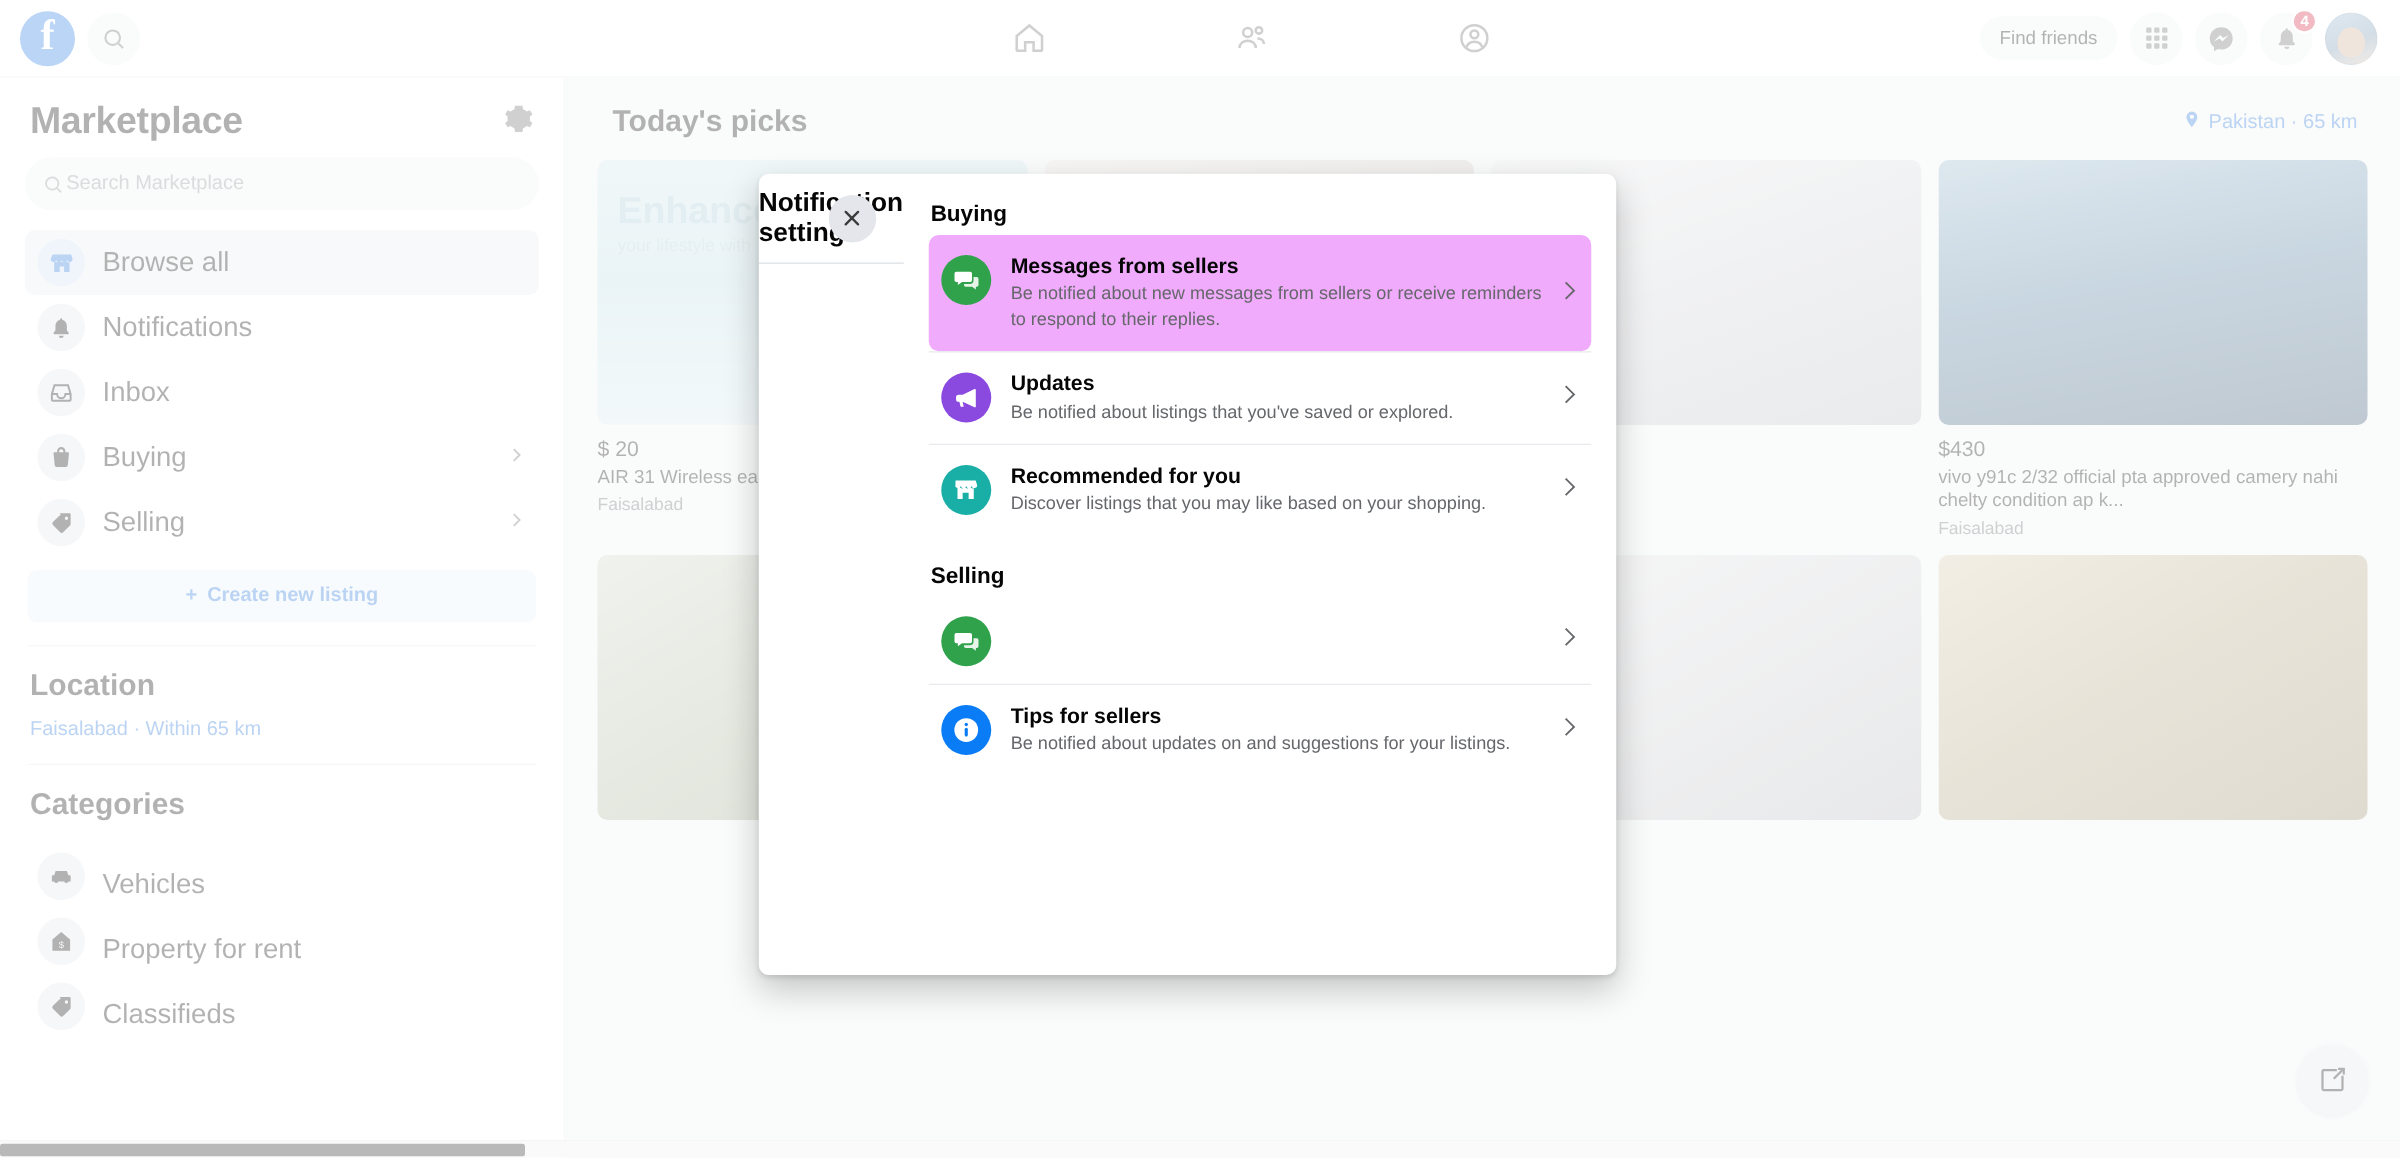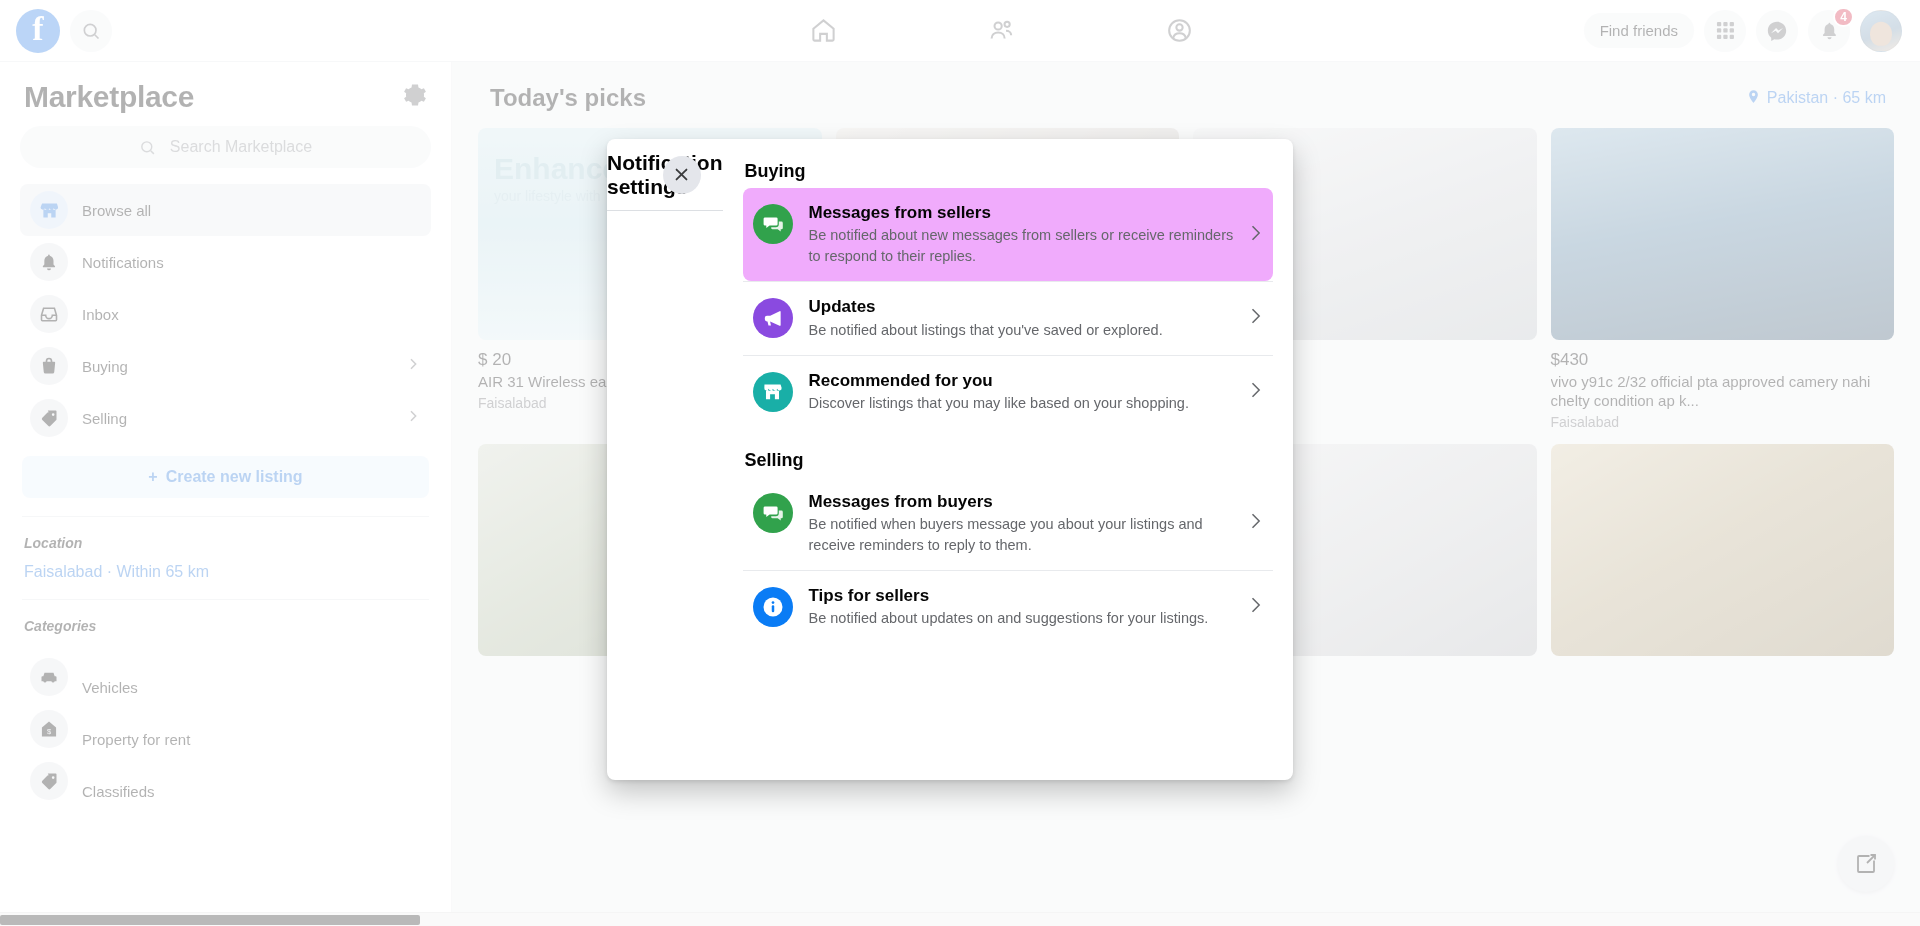--- a/index.html
+++ b/index.html
@@ -76,48 +76,47 @@
     background: #ffffff; padding: 0 20px;
     border-right: 1px solid #eceef0;
   }
   .mp-head {
     display: flex; align-items: center; justify-content: space-between;
     padding: 18px 4px 12px 4px;
   }
   .mp-title { font-size: 30px; font-weight: 700; color: #050505; letter-spacing: -.3px; }
   .gear { color: #65676b; cursor: pointer; }
   .search-box {
-    display: flex; align-items: center; gap: 14px;
+    display: flex; align-items: center; gap: 2px;
     background: #eff2f5; border-radius: 22px; height: 42px; padding: 0 14px;
     cursor: text;
-    justify-content: center;
   }
   .search-box span { color: #8a8d91; font-size: 16px; }
   .nav-list { margin-top: 16px; }
   .nav-item {
     display: flex; align-items: center; gap: 14px;
     height: 52px; border-radius: 8px; padding: 0 10px; cursor: pointer;
     position: relative;
   }
   .nav-item.active { background: #ebedf0; }
   .nav-ico {
     width: 38px; height: 38px; border-radius: 50%;
     background: #e4e6eb; color: #050505;
     display: flex; align-items: center; justify-content: center; flex: 0 0 38px;
   }
   .nav-item.active .nav-ico { background: #cfe1f8; color: #1b74e4; }
-  .nav-label { font-size: 15px; color: #050505; font-weight: 400; }
+  .nav-label { font-size: 22px; color: #050505; font-weight: 400; }
   .nav-chev { margin-left: auto; color: #65676b; }
   .create-btn {
     margin: 12px 2px 0 2px; height: 42px; border-radius: 8px;
     background: #e7f3ff; color: #1b74e4; font-size: 16px; font-weight: 600;
     display: flex; align-items: center; justify-content: center; gap: 8px; cursor: pointer;
   }
   .divider { height: 1px; background: #e4e6eb; margin: 18px 2px; }
-  .sec-title { font-size: 14px; font-weight: 600; color: #050505; padding: 0 4px 10px 4px; font-style: italic; }
+  .sec-title { font-size: 24px; font-weight: 600; color: #050505; padding: 0 4px 10px 4px; }
   .loc-link { color: #1b74e4; font-size: 16px; padding: 2px 4px 0 4px; cursor: pointer; }
   .cat-item {
     display: flex; align-items: flex-end; gap: 14px;
     height: 52px; border-radius: 8px; padding: 0 10px; cursor: pointer;
   }
 
   
   .content { position: absolute; top: 62px; left: 452px; right: 0; bottom: 0; background: #f0f2f5; overflow: hidden; }
   .content-head {
     display: flex; align-items: center; justify-content: space-between;
@@ -529,24 +528,20 @@
 
     <div class="group-label selling">Selling</div>
 
     <div class="row">
       <div class="row-ico" style="background:#31a24c">
         <svg width="24" height="24" viewBox="0 0 24 24" fill="#fff">
           <path d="M4 5.4h11.2a1.4 1.4 0 0 1 1.4 1.4v5.4a1.4 1.4 0 0 1-1.4 1.4H8.6L5.3 16v-2.4H4a1.4 1.4 0 0 1-1.4-1.4V6.8A1.4 1.4 0 0 1 4 5.4z"></path>
           <path d="M19.4 9.6h-1.6v2.6a3 3 0 0 1-3 3h-4.6v.7a1.4 1.4 0 0 0 1.4 1.4h5.1l3 2.2v-2.2h.7a1.4 1.4 0 0 0 1.4-1.4V11a1.4 1.4 0 0 0-1.4-1.4z" opacity=".88"></path>
         </svg>
       </div>
-      <div class="row-txt">
-        <div class="row-title">Messages from buyers</div>
-        <div class="row-sub">Be notified when buyers message you about your listings and receive reminders to reply to them.</div>
-      </div>
       <div class="row-chev">
         <svg width="20" height="20" viewBox="0 0 24 24" fill="none" stroke="currentColor" stroke-width="1.8">
             <polyline points="9,4 17,12 9,20"></polyline>
           </svg>
       </div>
     </div>
 
     <div class="row">
       <div class="row-ico" style="background:#0a7cf5">
         <svg width="24" height="24" viewBox="0 0 24 24" fill="#fff">

